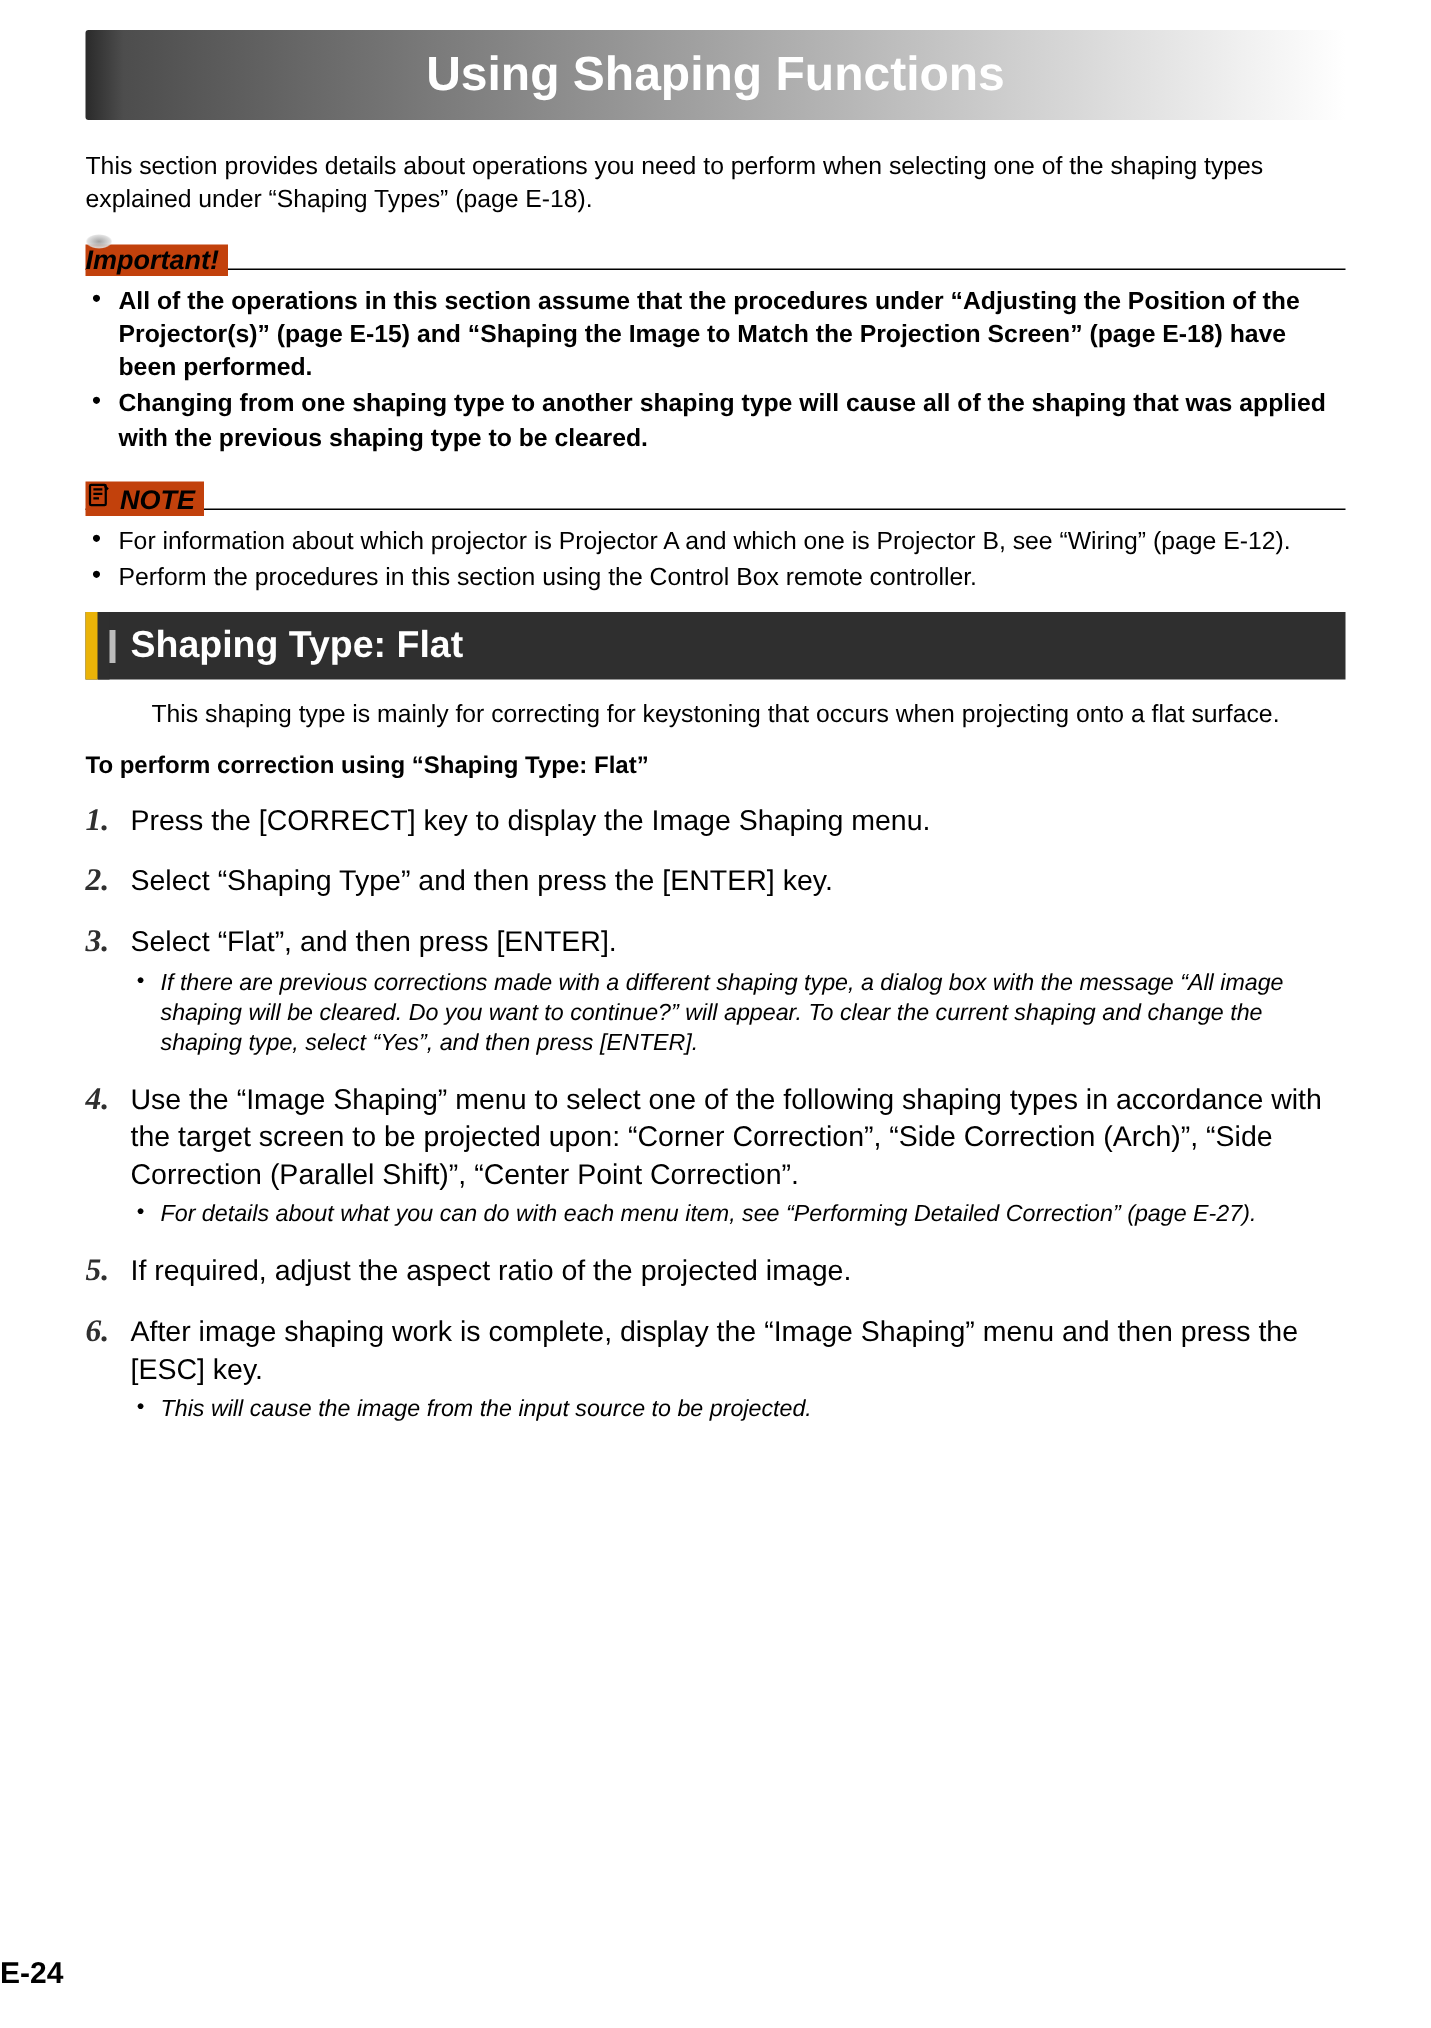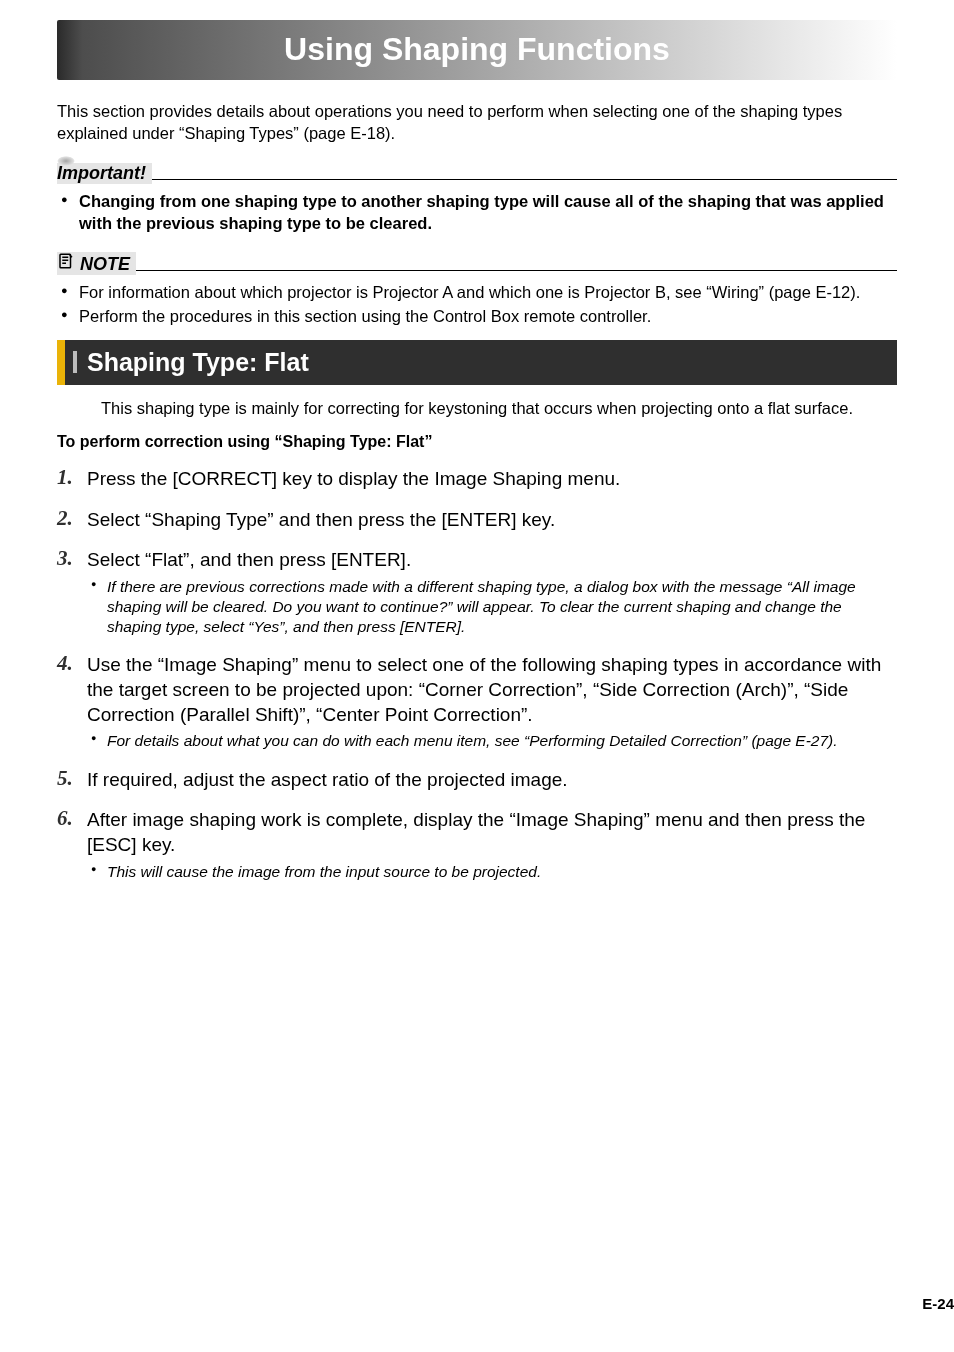--- a/index.html
+++ b/index.html
@@ -39,21 +39,21 @@
     margin-bottom: 6px;
   }
   .callout-label .label-text {
     font-family: "Arial Black", Arial, sans-serif;
     font-weight: 900;
     font-style: italic;
     font-size: 18px;
     letter-spacing: 0px;
     display: inline-block;
     padding-right: 6px;
-    background: #e5e5e5;
+    background: #c2410c;
     position: relative;
     z-index: 2;
   }
   .callout-label .rule {
     position: absolute;
     bottom: 4px;
     left: 0;
     right: 0;
     height: 1px;
     background: #000;
@@ -174,42 +174,43 @@
   }
   .sub-bullets > li::before {
     content: "●";
     position: absolute;
     left: -16px;
     top: 2px;
     font-size: 9px;
   }
   .footer {
     position: absolute;
-    bottom: 40px;
+    bottom: 24px;
     left: 0;
     right: 0;
-    text-align: right;
-    font-size: 15px;
+    text-align: left;
+    font-size: 20px;
     font-weight: bold;
   }
 </style>
 </head>
 <body>
 
 <div class="page">
 
   <div class="title-bar">Using Shaping Functions</div>
 
   <div class="intro">This section provides details about operations you need to perform when selecting one of the shaping types explained under “Shaping Types” (page E-18).</div>
 
   <div class="callout-label important-accent">
     <span class="label-text">Important!</span>
     <span class="rule"></span>
   </div>
   <ul class="bullets bold">
+    <li>All of the operations in this section assume that the procedures under “Adjusting the Position of the Projector(s)” (page E-15) and “Shaping the Image to Match the Projection Screen” (page E-18) have been performed.</li>
     <li>Changing from one shaping type to another shaping type will cause all of the shaping that was applied with the previous shaping type to be cleared.</li>
   </ul>
 
   <div class="callout-label">
     <span class="label-text note-icon">
       <span>
         <svg viewBox="0 0 24 24" fill="none" stroke="#000" stroke-width="2">
           <rect x="4" y="3" width="14" height="18" rx="1"></rect>
           <line x1="7" y1="7" x2="15" y2="7"></line>
           <line x1="7" y1="11" x2="15" y2="11"></line>

